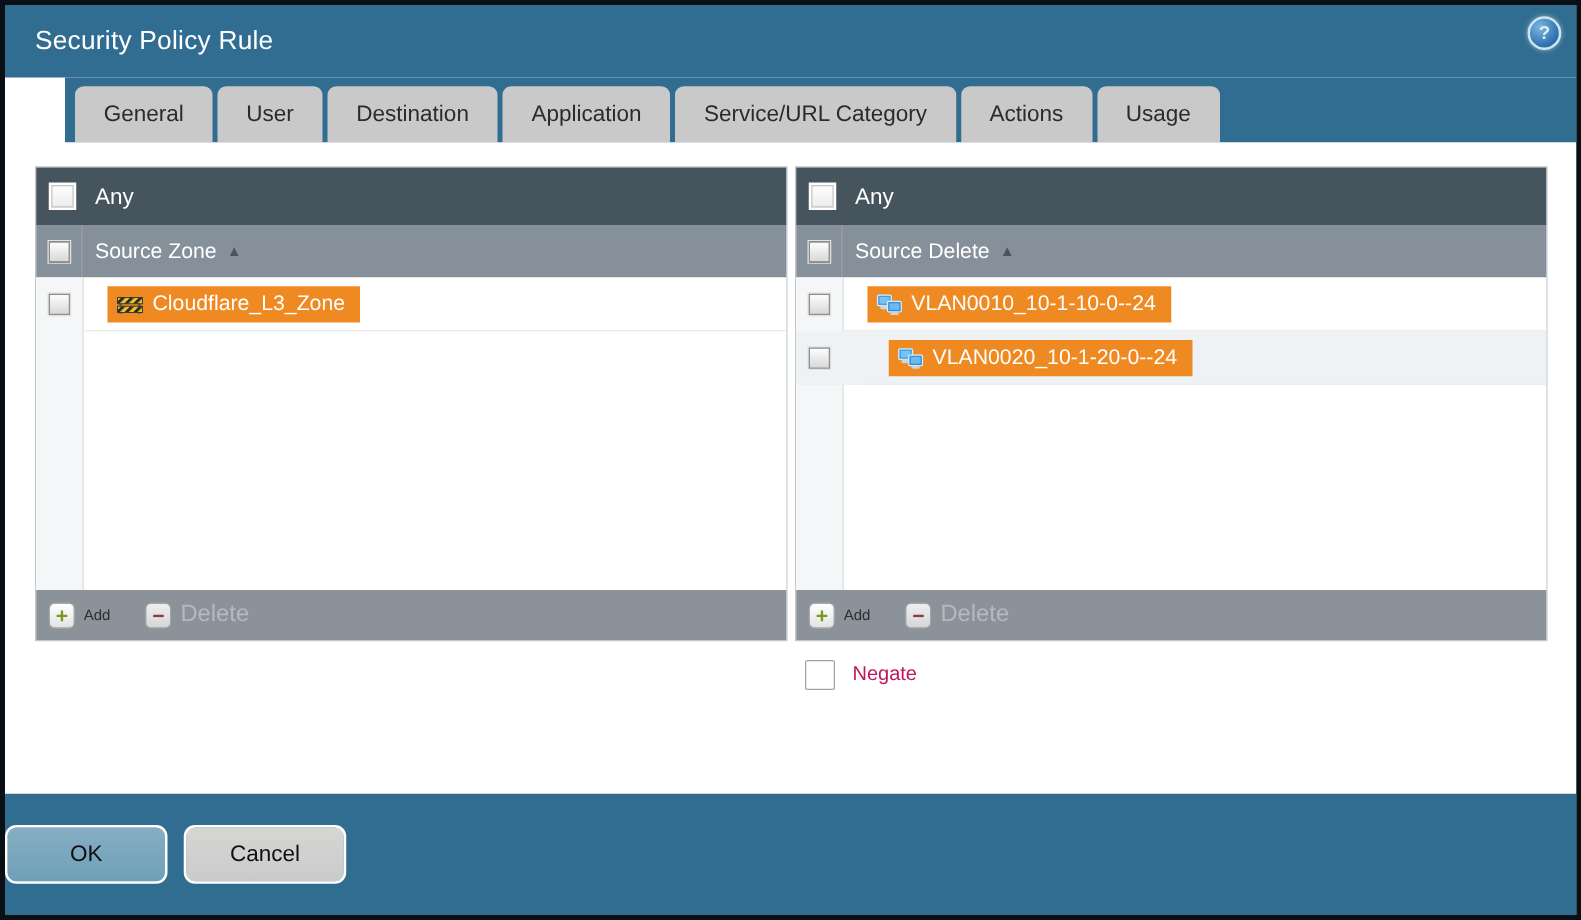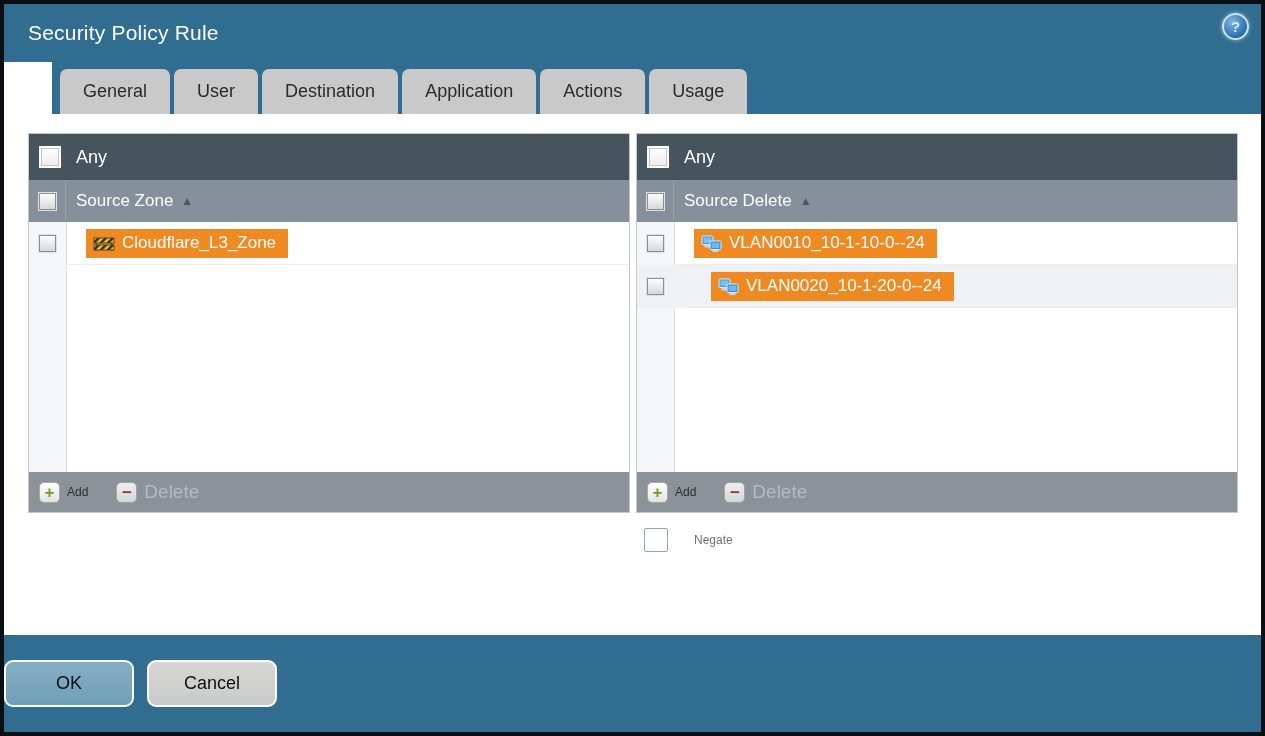--- a/index.html
+++ b/index.html
@@ -120,21 +120,21 @@
   .delete .action-label { color:#b3bac0; font-size:19px; }
 
   .negate-row {
     display:flex; align-items:center; gap:14px;
     margin:15px 0 0 616px;
   }
   .negate-checkbox {
     width:24px; height:24px; background:#fff;
     border:1px solid #9aa4aa; border-radius:2px; cursor:pointer;
   }
-  .negate-label { font-size:12px; color:#737373;margin-left:12px; }
+  .negate-label { font-size:16px; color:#be185d; }
 
   
   .dialog-footer {
     flex:0 0 97px; background:var(--titlebar_bg,#306d90);
     display:flex; align-items:center; 
     gap:13px; padding-right:36px;
   }
   .btn {
     height:47px; min-width:130px;
     border:2px solid #fff; border-radius:9px;
@@ -162,20 +162,21 @@
   <div class="titlebar">
     <span class="title-text">Security Policy Rule</span>
     <div class="help-icon">?</div>
   </div>
 
   <div class="tabbar">
     <div class="tab">General</div>
     <div class="tab">User</div>
     <div class="tab">Destination</div>
     <div class="tab">Application</div>
+    <div class="tab">Service/URL Category</div>
     <div class="tab">Actions</div>
     <div class="tab">Usage</div>
   </div>
 
   <div class="content">
     <div class="panels">
 
       <div class="panel">
         <div class="any-header">
           <div class="any-checkbox"></div>

